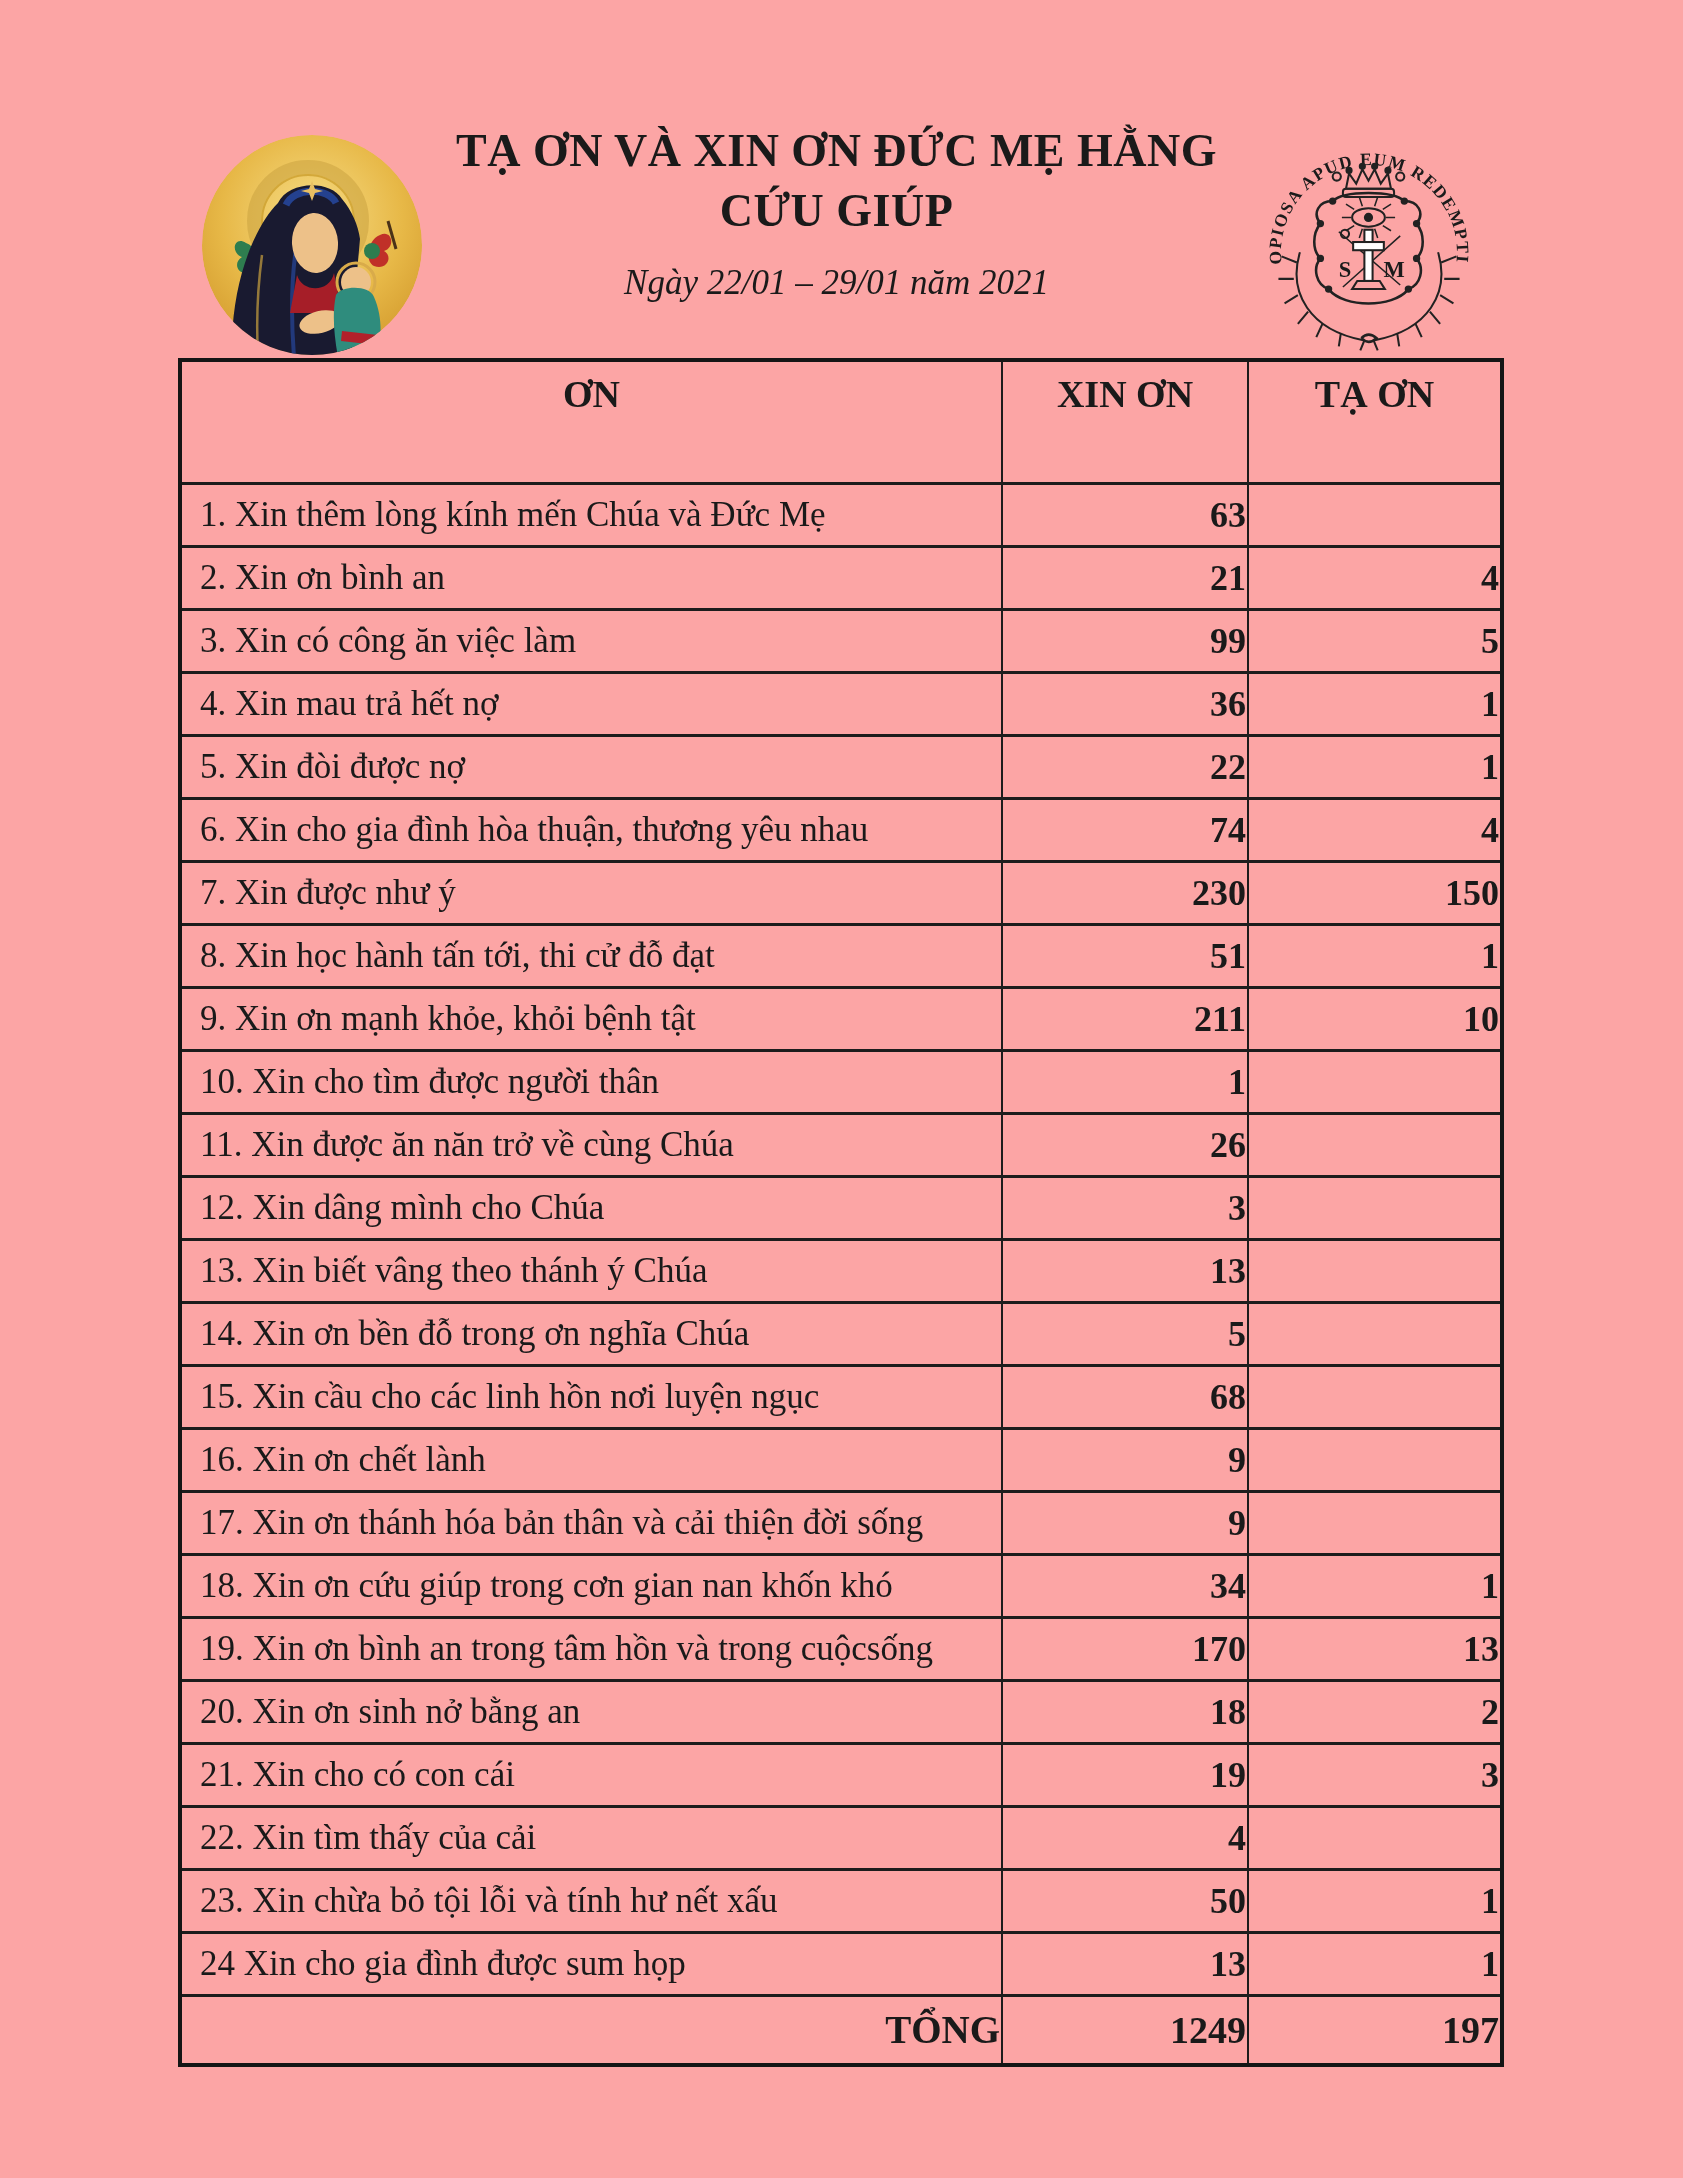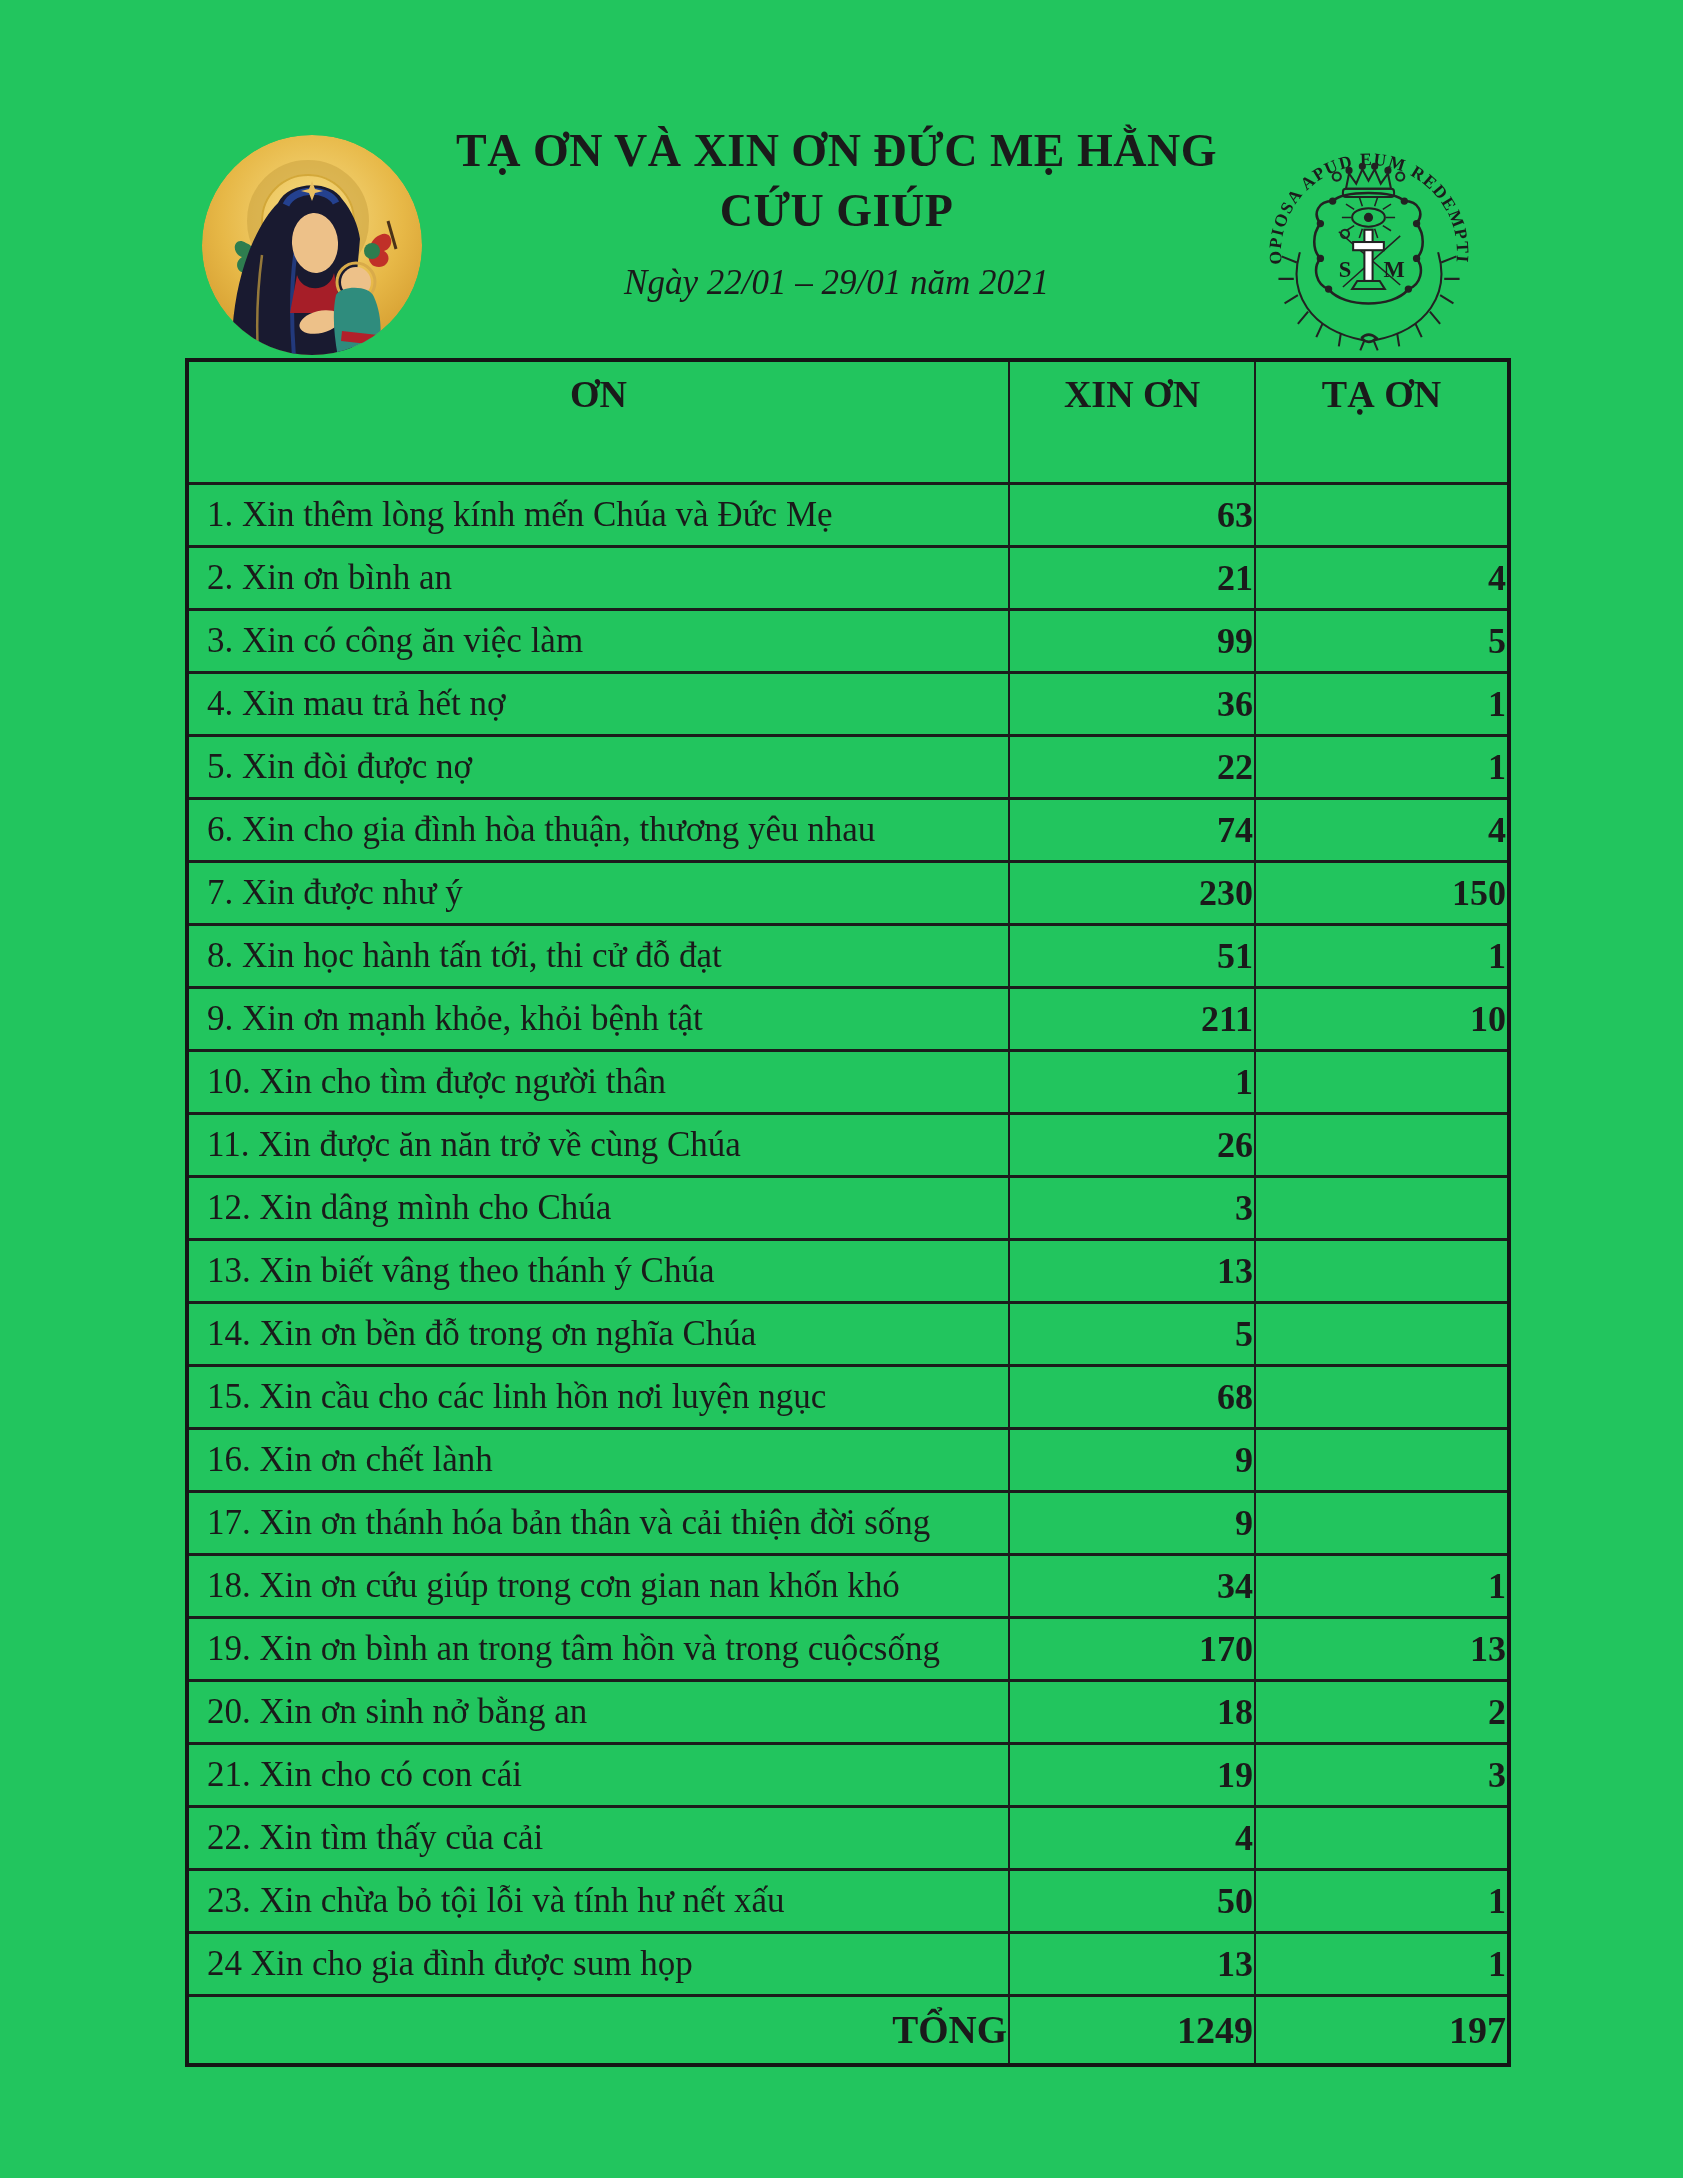--- a/index.html
+++ b/index.html
@@ -1,28 +1,28 @@
 <!DOCTYPE html>
 <html><head>
 <meta charset="utf-8">
 <style>
   html,body{margin:0;padding:0;background:#ffffff;}
   .page{
-    position:relative;width:1683px;height:2178px;background:#22c55e;
+    position:relative;width:1683px;height:2178px;background:#fca5a5;
     font-family:"Liberation Serif","DejaVu Serif",serif;color:#1a1a1a;overflow:hidden;
   }
   
   .madonna{position:absolute;left:202px;top:135px;width:220px;height:220px;}
   .seal{position:absolute;left:1259px;top:127px;width:220px;height:228px;}
   .title-block{position:absolute;left:396px;top:121px;width:881px;text-align:center;}
   .title{font-weight:bold;font-size:46px;line-height:60px;letter-spacing:0.5px;}
   .date-line{margin-top:22px;font-style:italic;font-size:35px;}
   
   table.grace{
-    position:absolute;left:185px;top:358px;width:1322px;
+    position:absolute;left:178px;top:358px;width:1322px;
     border-collapse:collapse;table-layout:fixed;
     border:4px solid #151515;
   }
   table.grace th, table.grace td{border:2px solid #1c1c1c;border-top-width:3px;border-bottom-width:3px;}
   th.c-head{vertical-align:top;padding-top:10px;font-size:38px;font-weight:bold;height:109px;text-align:center;}
   td.c-label{font-size:35px;padding-left:18px;padding-right:23px;text-align:left;}
   td.c-num{font-size:36px;font-weight:bold;text-align:right;}
   tbody tr{height:63px;}
   tfoot tr{height:69px;}
   tfoot td{border-bottom-width:7px;}

